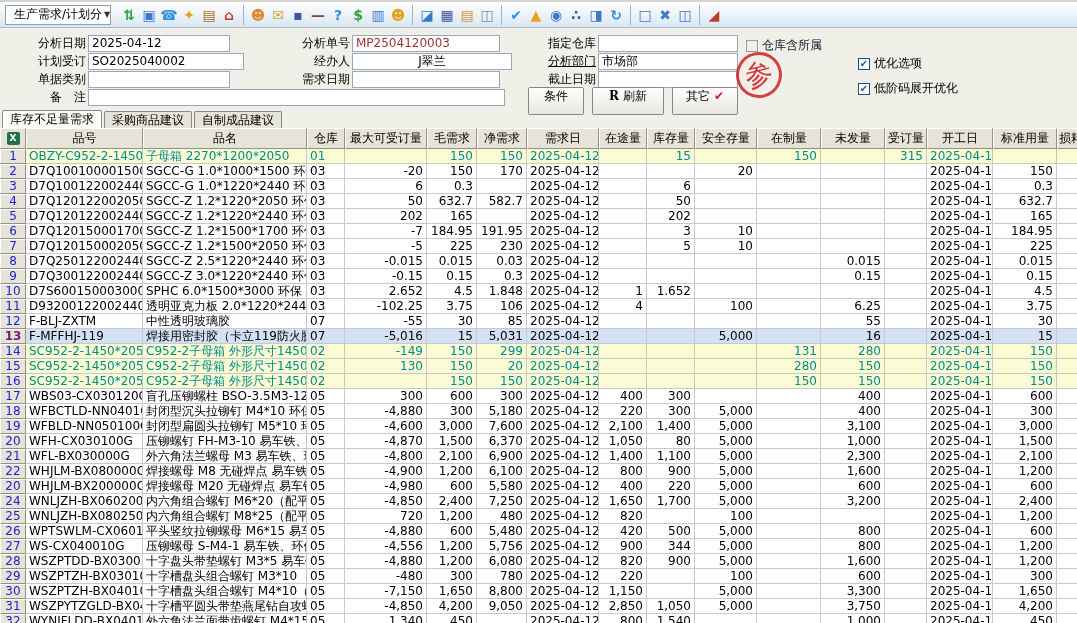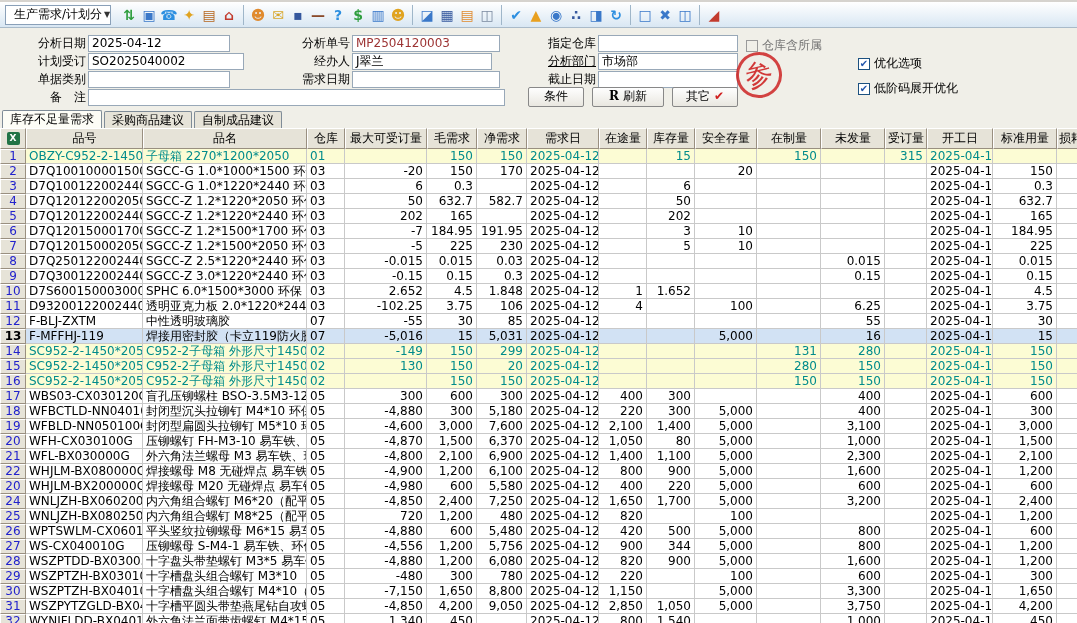--- a/index.html
+++ b/index.html
@@ -17,29 +17,29 @@
   .tbicon { width:20px; height:20px; display:inline-flex; align-items:center;
     justify-content:center; font-size:14px; font-weight:bold; cursor:default; }
   .tbsep { width:1px; height:20px; background:#9fb6c9; margin:0 4px; display:inline-block; }
 
   
   .form { position:relative; height:82px; background:#f0efe8; }
   .flabel { position:absolute; width:58px; text-align:right; line-height:17px; white-space:nowrap; }
   .finput { position:absolute; height:17px; background:#fff; border:1px solid #98a8b8;
     font-size:12px; line-height:15px; padding:0 3px; white-space:nowrap; overflow:hidden; }
   .maroon { color:#9c3333; }
-  .btn { position:absolute; height:20px; background:linear-gradient(#fefefe,#e9e7e0);
+  .btn { position:absolute; height:28px; background:linear-gradient(#fefefe,#e9e7e0);
     border:1px solid #888; border-radius:2px; text-align:center; line-height:17px; cursor:default; }
   .cbrow { position:absolute; display:flex; align-items:center; gap:4px; }
   .cbbox { width:12px; height:12px; background:#fff; border:1px solid #1c5180;
     display:inline-flex; align-items:center; justify-content:center;
     font-size:10px; color:#2255aa; line-height:10px; }
   .cbbox.off { color:transparent; }
   .cb-disabled .cbbox { border-color:#9a9a9a; background:#f0efe8; }
-  .cb-disabled span { color:#737373; }
+  .cb-disabled span { color:#0f172a; }
   .stamp { position:absolute; left:736px; top:24px; width:46px; height:46px;
     border:3px solid rgba(205,35,35,.85); border-radius:50%;
     color:rgba(205,35,35,.9); font-size:28px; display:flex; align-items:center;
     justify-content:center; transform:rotate(-14deg); z-index:5;
     font-family:"DejaVu Serif","Liberation Serif",serif; }
 
   
   .tabbar { height:18px; display:flex; align-items:flex-end; padding-left:2px; background:#f0efe8; }
   .tab { padding:1px 7px 0 7px; height:17px; border:1px solid #7f8c98; border-bottom:none;
     background:#e6e3d8; margin-right:2px; border-radius:2px 2px 0 0;
@@ -54,21 +54,21 @@
     border-right:1px solid #998f80; border-bottom:1px solid #998f80;
     padding:0 1px; white-space:nowrap; overflow:hidden; }
   td { height:13.8px; line-height:13px; padding:0 3px; white-space:nowrap; overflow:hidden;
     border-right:1px solid #c9c9c9; border-bottom:1px solid #c9c9c9; background:#fff; }
   td.rownum { background:#e6e3d8; color:#2222cc; text-align:center; padding:0;
     border-top:1px solid #fff; border-left:1px solid #fff;
     border-right:1px solid #998f80; border-bottom:1px solid #998f80; }
   tr.yellow td { background:#fcfcd4; color:#008b8b; }
   tr.yellow td.rownum { background:#e6e3d8; color:#2222cc; }
   tr.selected td { background:#d2e2f4; color:#000; }
-  tr.selected td.rownum { background:#e6e3d8; color:#000000; font-weight:bold; }
+  tr.selected td.rownum { background:#e6e3d8; color:#701a75; font-weight:bold; }
   .al { text-align:left; } .ar { text-align:right; }
   .xlicon { width:13px; height:13px; background:#217346; color:#fff; font-size:9px;
     font-weight:bold; line-height:13px; text-align:center; margin:0 auto; border-radius:2px; }
 </style>
 </head>
 <body>
 
 <div class="toolbar">
   <div class="combo">
     <span>生产需求/计划分</span>
@@ -120,21 +120,21 @@
   <div class="flabel" style="left:538px;top:7px;">指定仓库</div>
   <div class="finput" style="left:598px;top:7px;width:140px;"></div>
   <div class="cbrow cb-disabled" style="left:746px;top:9px;">
     <span class="cbbox off">✔</span>
     <span>仓库含所属</span>
   </div>
 
   <div class="flabel" style="left:28px;top:25px;">计划受订</div>
   <div class="finput" style="left:88px;top:25px;width:156px;">SO2025040002</div>
   <div class="flabel" style="left:292px;top:25px;">经办人</div>
-  <div class="finput" style="left:352px;top:25px;width:140px;">J翠兰</div>
+  <div class="finput" style="left:352px;top:25px;width:160px;text-align:center;">J翠兰</div>
   <div class="flabel" style="left:538px;top:25px;text-decoration:underline;">分析部门</div>
   <div class="finput" style="left:598px;top:25px;width:140px;">市场部</div>
   <div class="cbrow" style="left:858px;top:27px;">
     <span class="cbbox">✔</span>
     <span>优化选项</span>
   </div>
 
   <div class="flabel" style="left:28px;top:43px;">单据类别</div>
   <div class="finput" style="left:88px;top:43px;width:142px;"></div>
   <div class="flabel" style="left:292px;top:43px;">需求日期</div>

